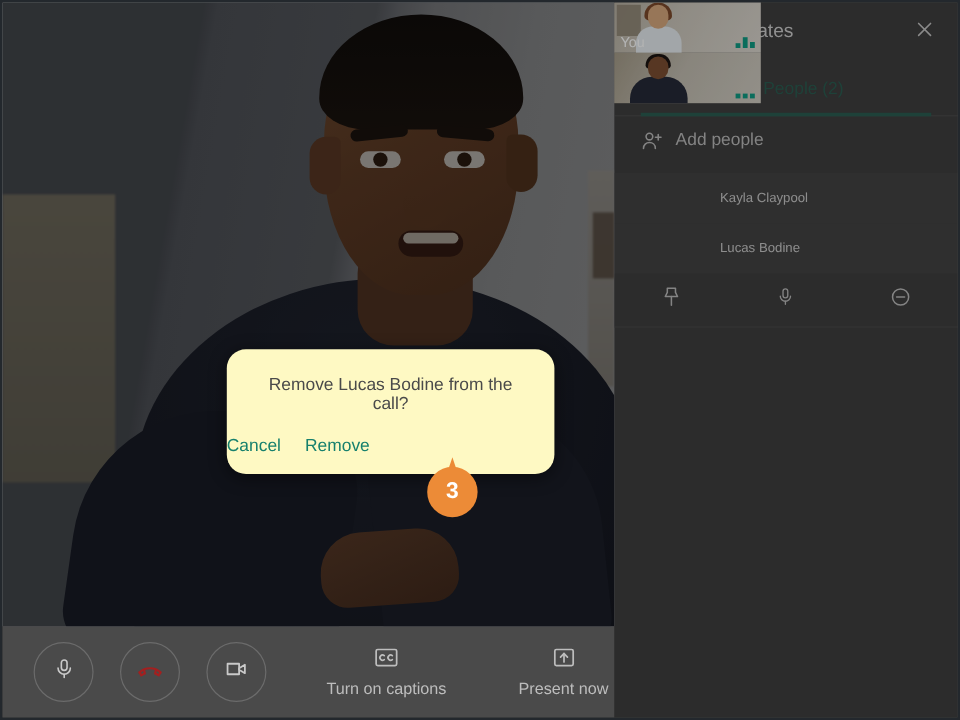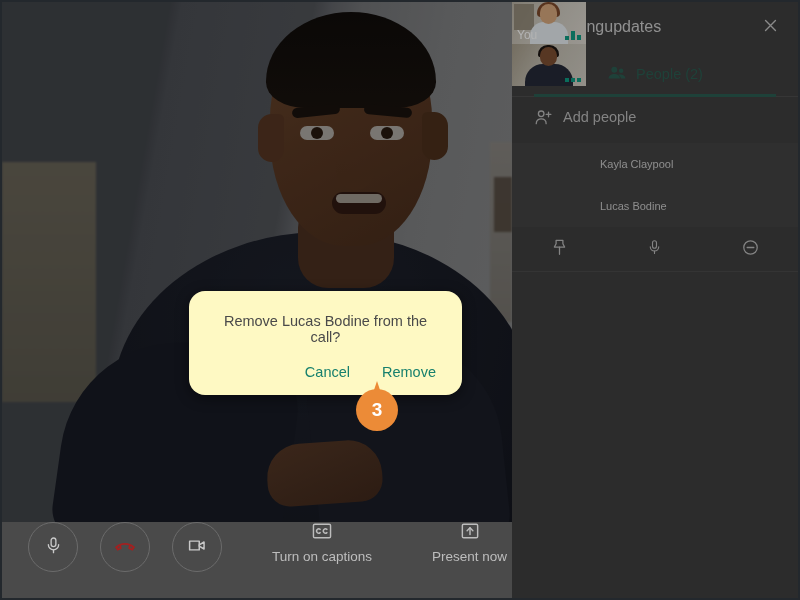--- a/index.html
+++ b/index.html
@@ -180,20 +180,21 @@
     background: rgba(0,0,0,.52);
   }
 
   
   .bottombar {
     position: absolute;
     left: 0; top: 520px;
     width: 510px; height: 76px;
     background: #4a4a4a;
     display: flex;
+    align-items: center;
   }
   .round-btn {
     width: 48px; height: 48px;
     border-radius: 50%;
     border: 1px solid #6b6b6b;
     display: flex;
     align-items: center;
     justify-content: center;
     margin-left: 22px;
     color: #c9c9c9;
@@ -280,20 +281,21 @@
   }
   .thumbs {
     position: absolute;
     left: 0; top: 0;
     width: 74px; height: 84px;
   }
   .thumb {
     position: relative;
     width: 74px; height: 42px;
     overflow: hidden;
+    padding-left: 48px;
   }
   .thumb-a { background: linear-gradient(120deg,#b9b2a4 0%, #cdc8bd 40%, #dcd8d0 100%); }
   .thumb-b { background: linear-gradient(120deg,#a79e8b 0%, #c4bfb3 45%, #d2cec4 100%); }
   .t-shelf {
     position: absolute;
     left: 2px; top: 2px; width: 20px; height: 26px;
     background: #8e8573;
     opacity: .85;
   }
   .t-woman-head {
@@ -387,22 +389,21 @@
     box-shadow: 0 3px 14px rgba(0,0,0,.45);
   }
   .dialog-text {
     padding: 22px 20px 0 20px;
     font-size: 14.5px;
     color: #4a4a4a;
     text-align: center;
   }
   .dialog-actions {
     display: flex;
-    justify-content: flex-end;
-    gap: 32px;
+    gap: 20px;
     padding: 19px 26px 0 0;
   }
   .dlg-btn {
     font-size: 14.5px;
     color: #17806d;
     font-weight: 500;
   }
 
   
   .step-pin {

